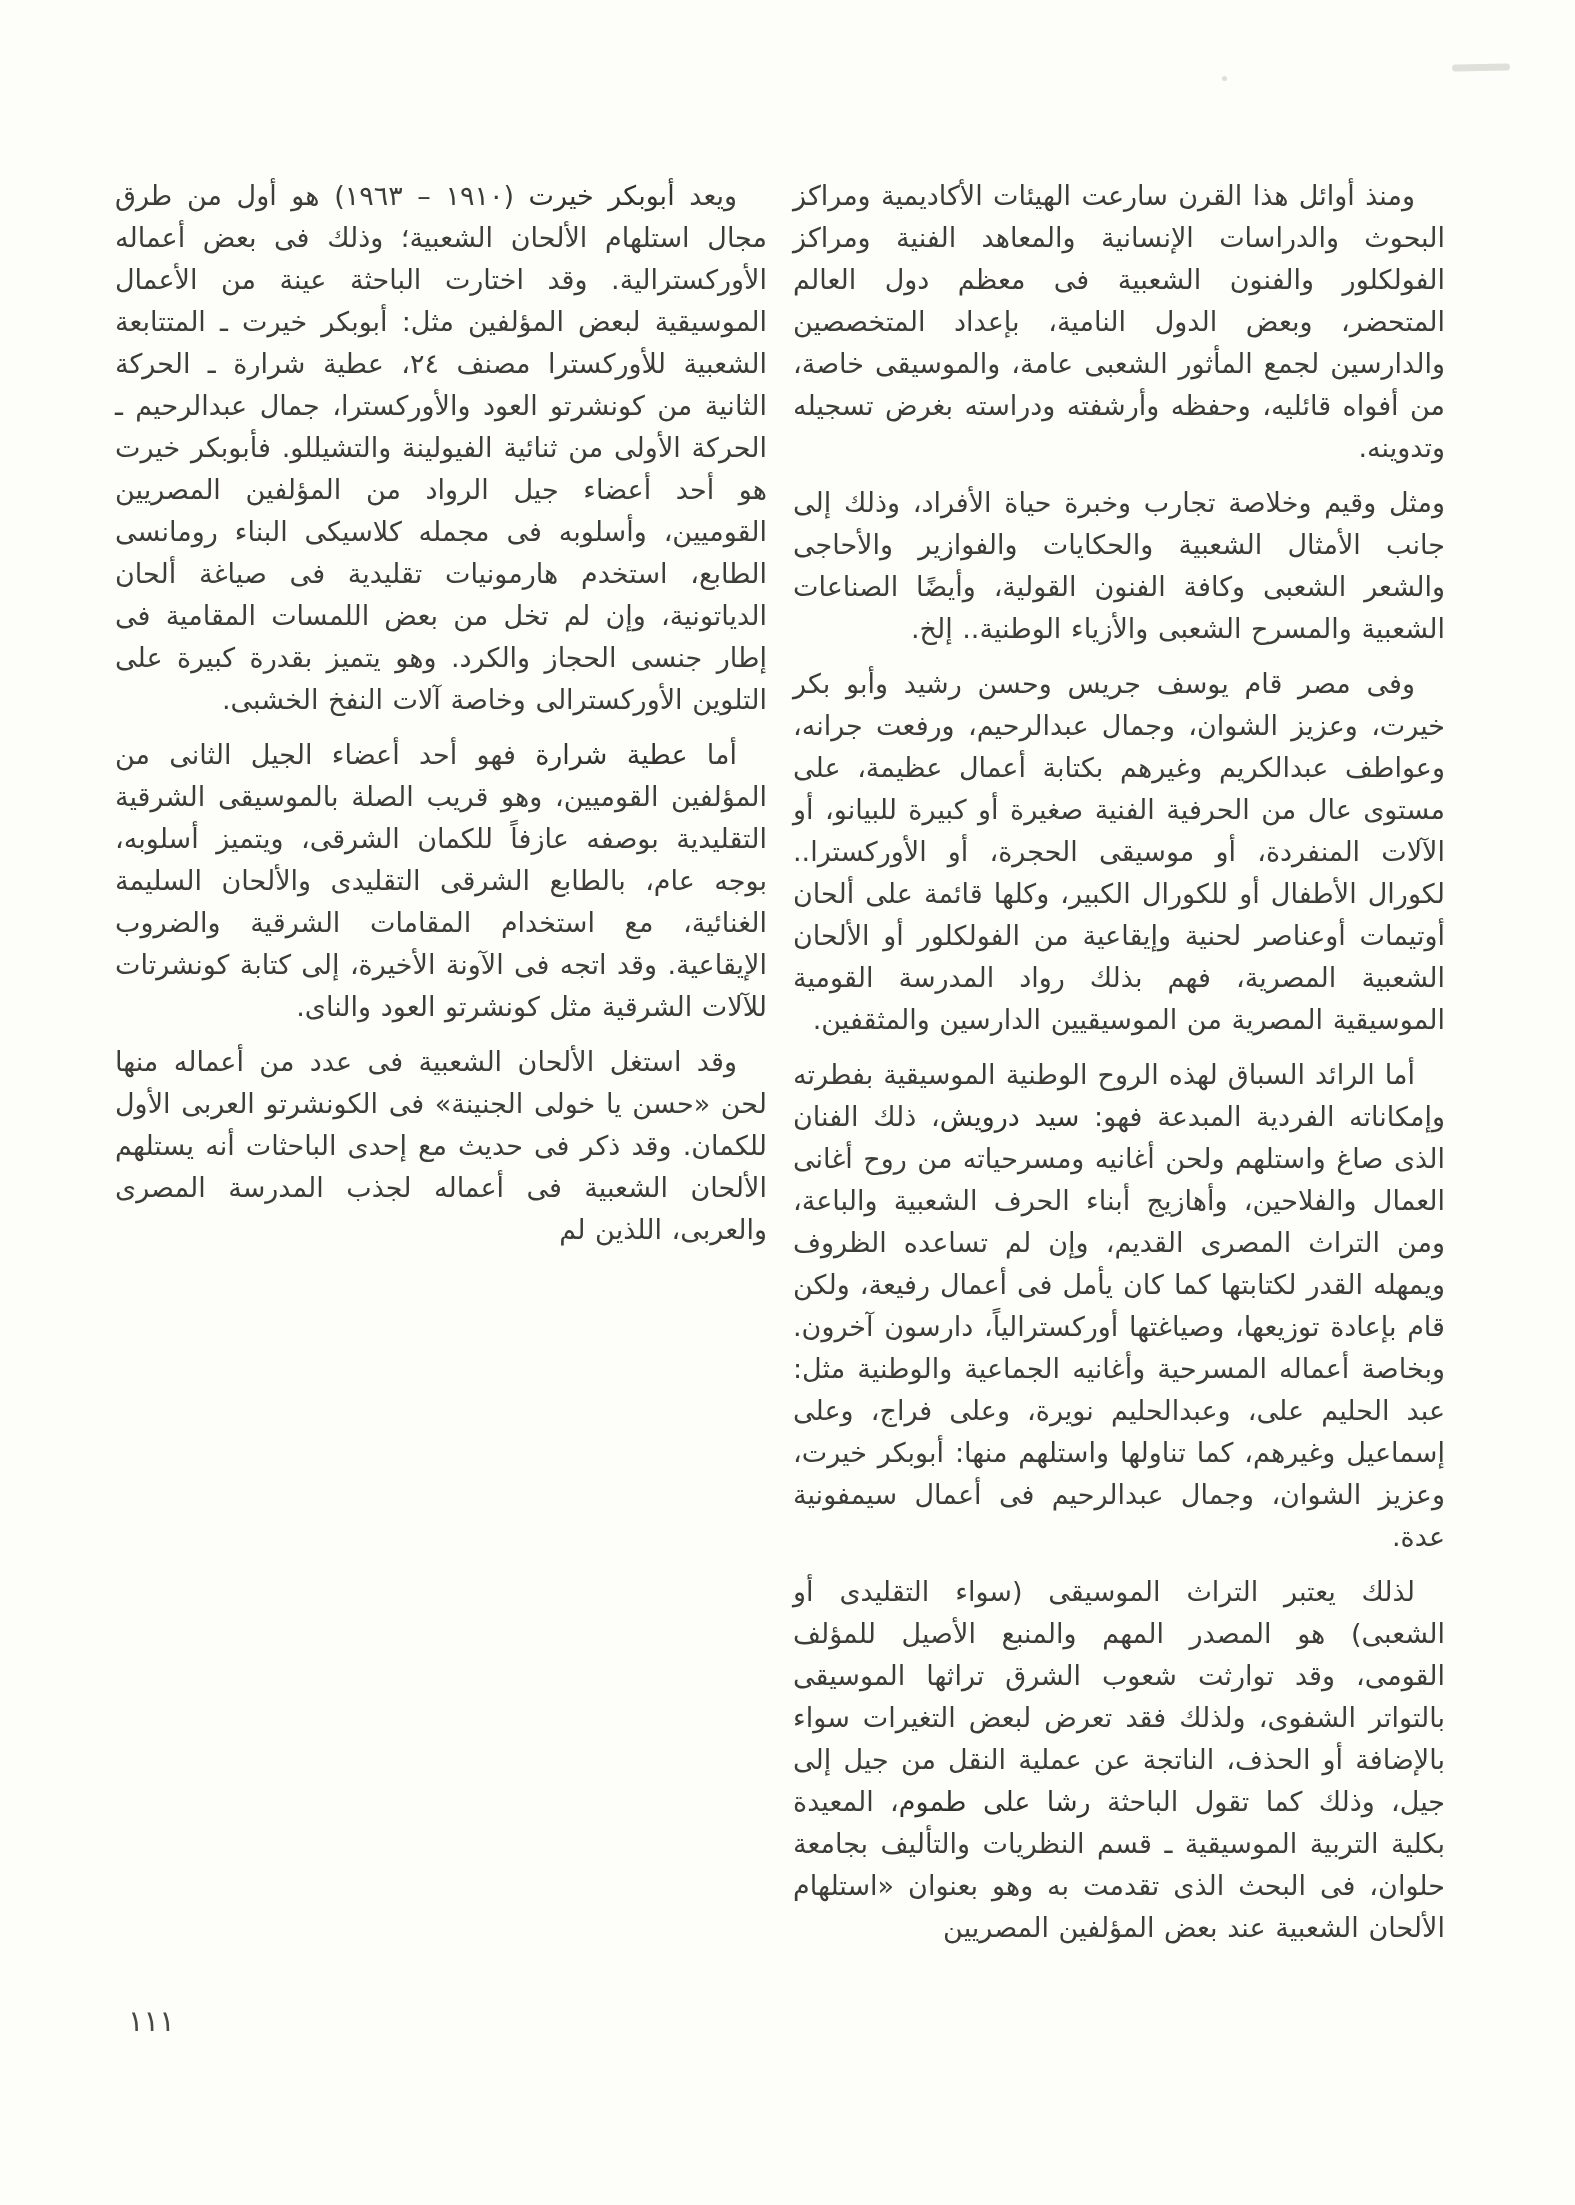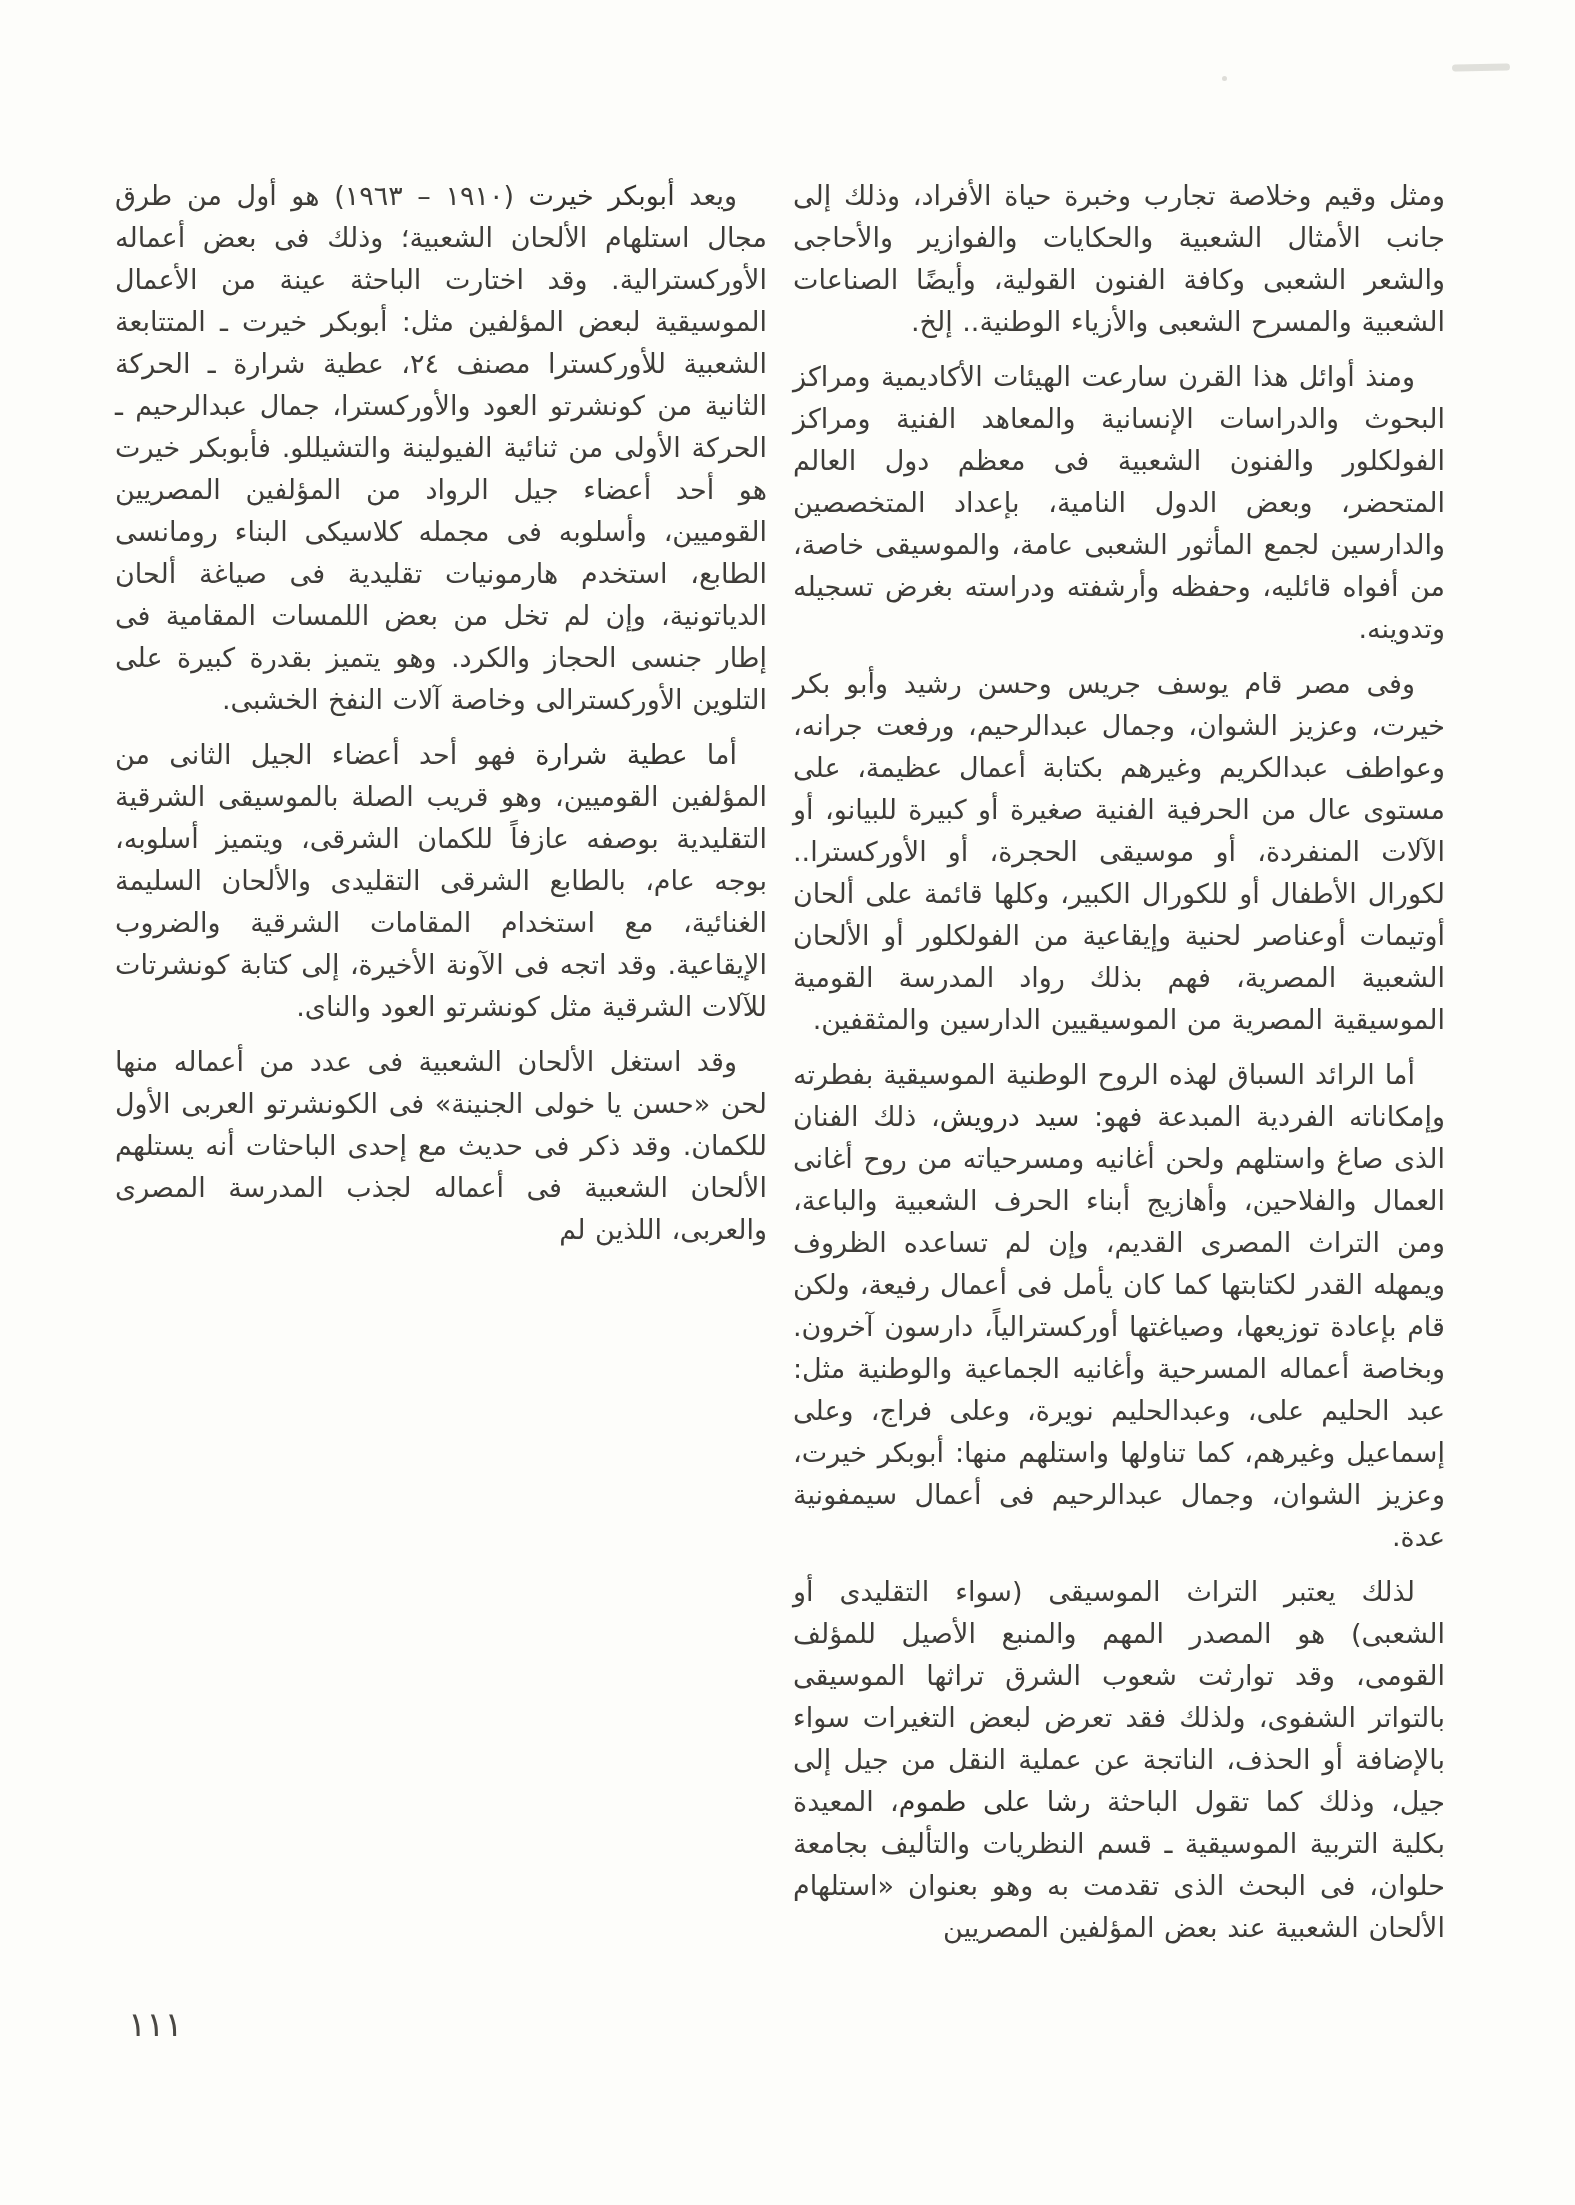--- a/index.html
+++ b/index.html
@@ -61,37 +61,37 @@
   }
   .para.indent { text-indent: 30px; }
 
   .run { font-weight: normal; }
   .run.bold { font-weight: normal; color: #34322e; }
 
   .page-number {
     position: absolute;
     top: 2004px;
     left: 128px;
-    font-size: 34px;
+    font-size: 29px;
     color: #4a4843;
     letter-spacing: 4px;
     direction: rtl;
   }
 </style>
 </head>
 <body>
 
 <div class="page" style="background: rgb(253, 253, 250); color: rgb(62, 60, 56);">
   <div class="scan-smudge"></div>
   <div class="scan-dot"></div>
 
   <div class="columns">
     <section class="col col-right" id="col-right">
+        <p class="para indent"><span class="run">ومنذ أوائل هذا القرن سارعت الهيئات الأكاديمية ومراكز البحوث والدراسات الإنسانية والمعاهد الفنية ومراكز الفولكلور والفنون الشعبية فى معظم دول العالم المتحضر، وبعض الدول النامية، بإعداد المتخصصين والدارسين لجمع المأثور الشعبى عامة، والموسيقى خاصة، من أفواه قائليه، وحفظه وأرشفته ودراسته بغرض تسجيله وتدوينه.</span></p>
         <p class="para"><span class="run">ومثل وقيم وخلاصة تجارب وخبرة حياة الأفراد، وذلك إلى جانب الأمثال الشعبية والحكايات والفوازير والأحاجى والشعر الشعبى وكافة الفنون القولية، وأيضًا الصناعات الشعبية والمسرح الشعبى والأزياء الوطنية.. إلخ.</span></p>
-        <p class="para indent"><span class="run">ومنذ أوائل هذا القرن سارعت الهيئات الأكاديمية ومراكز البحوث والدراسات الإنسانية والمعاهد الفنية ومراكز الفولكلور والفنون الشعبية فى معظم دول العالم المتحضر، وبعض الدول النامية، بإعداد المتخصصين والدارسين لجمع المأثور الشعبى عامة، والموسيقى خاصة، من أفواه قائليه، وحفظه وأرشفته ودراسته بغرض تسجيله وتدوينه.</span></p>
         <p class="para indent"><span class="run">وفى مصر قام يوسف جريس وحسن رشيد وأبو بكر خيرت، وعزيز الشوان، وجمال عبدالرحيم، ورفعت جرانه، وعواطف عبدالكريم وغيرهم بكتابة أعمال عظيمة، على مستوى عال من الحرفية الفنية صغيرة أو كبيرة للبيانو، أو الآلات المنفردة، أو موسيقى الحجرة، أو الأوركسترا.. لكورال الأطفال أو للكورال الكبير، وكلها قائمة على ألحان أوتيمات أوعناصر لحنية وإيقاعية من الفولكلور أو الألحان الشعبية المصرية، فهم بذلك رواد المدرسة القومية الموسيقية المصرية من الموسيقيين الدارسين والمثقفين.</span></p>
         <p class="para indent"><span class="run">أما الرائد السباق لهذه الروح الوطنية الموسيقية بفطرته وإمكاناته الفردية المبدعة فهو: </span><span class="run bold">سيد درويش</span><span class="run">، ذلك الفنان الذى صاغ واستلهم ولحن أغانيه ومسرحياته من روح أغانى العمال والفلاحين، وأهازيج أبناء الحرف الشعبية والباعة، ومن التراث المصرى القديم، وإن لم تساعده الظروف ويمهله القدر لكتابتها كما كان يأمل فى أعمال رفيعة، ولكن قام بإعادة توزيعها، وصياغتها أوركسترالياً، دارسون آخرون. وبخاصة أعماله المسرحية وأغانيه الجماعية والوطنية مثل: عبد الحليم على، وعبدالحليم نويرة، وعلى فراج، وعلى إسماعيل وغيرهم، كما تناولها واستلهم منها: أبوبكر خيرت، وعزيز الشوان، وجمال عبدالرحيم فى أعمال سيمفونية عدة.</span></p>
         <p class="para indent"><span class="run">لذلك يعتبر التراث الموسيقى (سواء التقليدى أو الشعبى) هو المصدر المهم والمنبع الأصيل للمؤلف القومى، وقد توارثت شعوب الشرق تراثها الموسيقى بالتواتر الشفوى، ولذلك فقد تعرض لبعض التغيرات سواء بالإضافة أو الحذف، الناتجة عن عملية النقل من جيل إلى جيل، وذلك كما تقول الباحثة </span><span class="run bold">رشا على طموم</span><span class="run">، المعيدة بكلية التربية الموسيقية ـ قسم النظريات والتأليف بجامعة حلوان، فى البحث الذى تقدمت به وهو بعنوان «استلهام الألحان الشعبية عند بعض المؤلفين المصريين</span></p>
       </section>
     <section class="col col-left" id="col-left">
         <p class="para indent"><span class="run">ويعد </span><span class="run bold">أبوبكر خيرت</span><span class="run"> (١٩١٠ – ١٩٦٣) هو أول من طرق مجال استلهام الألحان الشعبية؛ وذلك فى بعض أعماله الأوركسترالية. وقد اختارت الباحثة عينة من الأعمال الموسيقية لبعض المؤلفين مثل: أبوبكر خيرت ـ المتتابعة الشعبية للأوركسترا مصنف ٢٤، عطية شرارة ـ الحركة الثانية من كونشرتو العود والأوركسترا، جمال عبدالرحيم ـ الحركة الأولى من ثنائية الفيولينة والتشيللو. فأبوبكر خيرت هو أحد أعضاء جيل الرواد من المؤلفين المصريين القوميين، وأسلوبه فى مجمله كلاسيكى البناء رومانسى الطابع، استخدم هارمونيات تقليدية فى صياغة ألحان الدياتونية، وإن لم تخل من بعض اللمسات المقامية فى إطار جنسى الحجاز والكرد. وهو يتميز بقدرة كبيرة على التلوين الأوركسترالى وخاصة آلات النفخ الخشبى.</span></p>
         <p class="para indent"><span class="run">أما </span><span class="run bold">عطية شرارة</span><span class="run"> فهو أحد أعضاء الجيل الثانى من المؤلفين القوميين، وهو قريب الصلة بالموسيقى الشرقية التقليدية بوصفه عازفاً للكمان الشرقى، ويتميز أسلوبه، بوجه عام، بالطابع الشرقى التقليدى والألحان السليمة الغنائية، مع استخدام المقامات الشرقية والضروب الإيقاعية. وقد اتجه فى الآونة الأخيرة، إلى كتابة كونشرتات للآلات الشرقية مثل كونشرتو العود والناى.</span></p>
         <p class="para indent"><span class="run">وقد استغل الألحان الشعبية فى عدد من أعماله منها لحن «حسن يا خولى الجنينة» فى الكونشرتو العربى الأول للكمان. وقد ذكر فى حديث مع إحدى الباحثات أنه يستلهم الألحان الشعبية فى أعماله لجذب المدرسة المصرى والعربى، اللذين لم</span></p>
       </section>
   </div>

